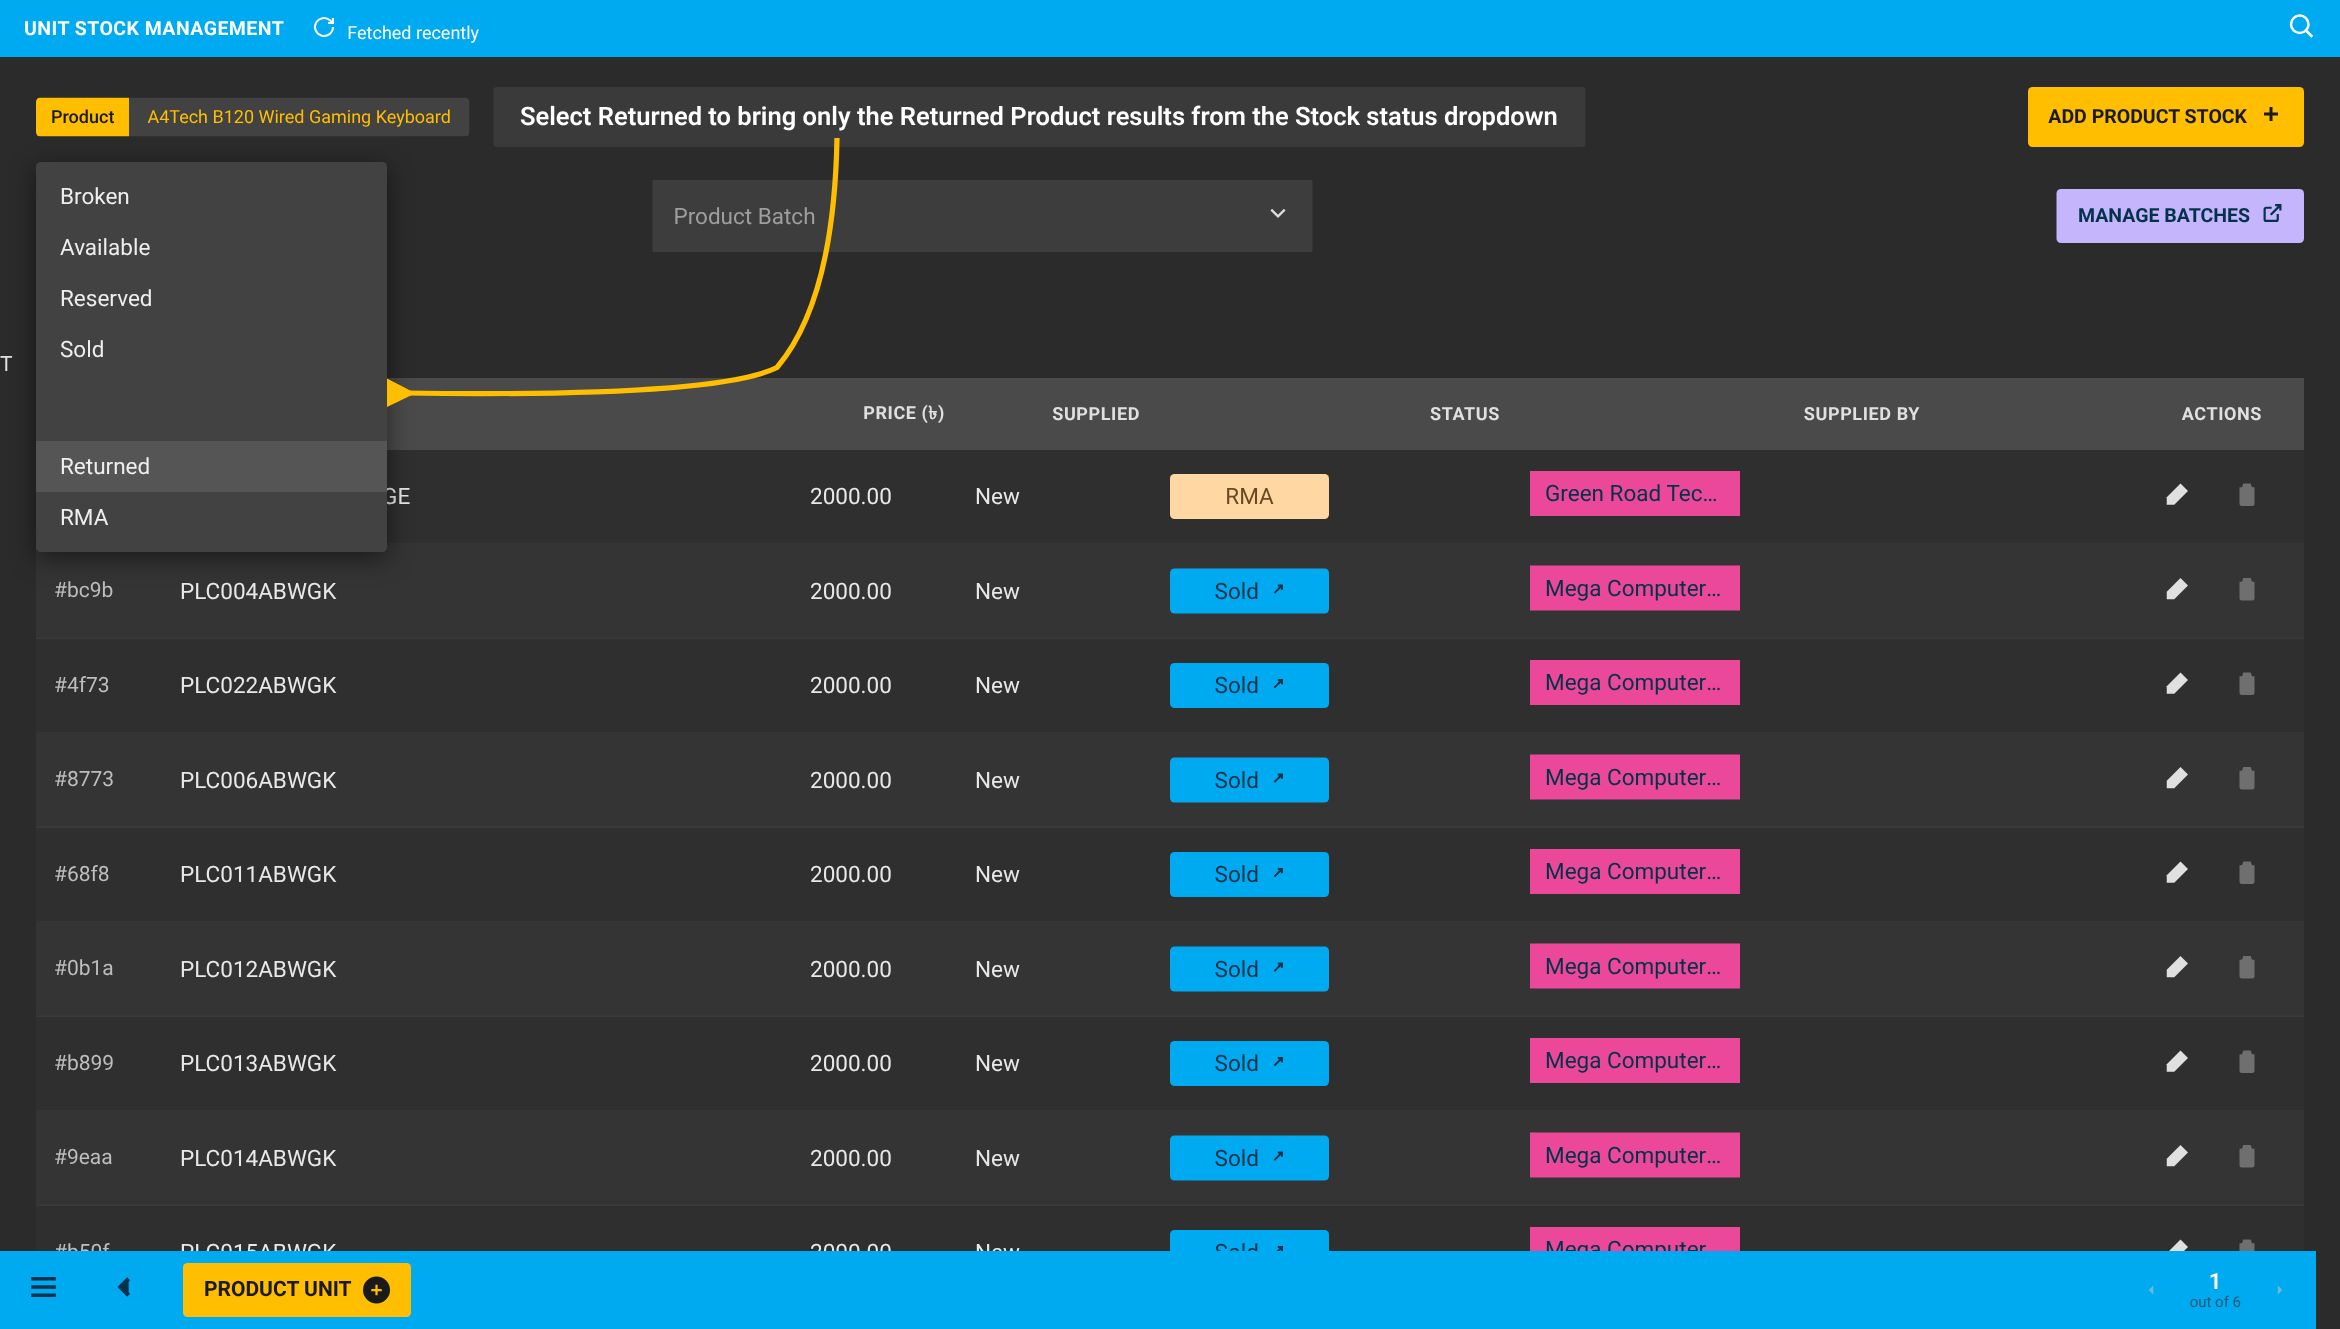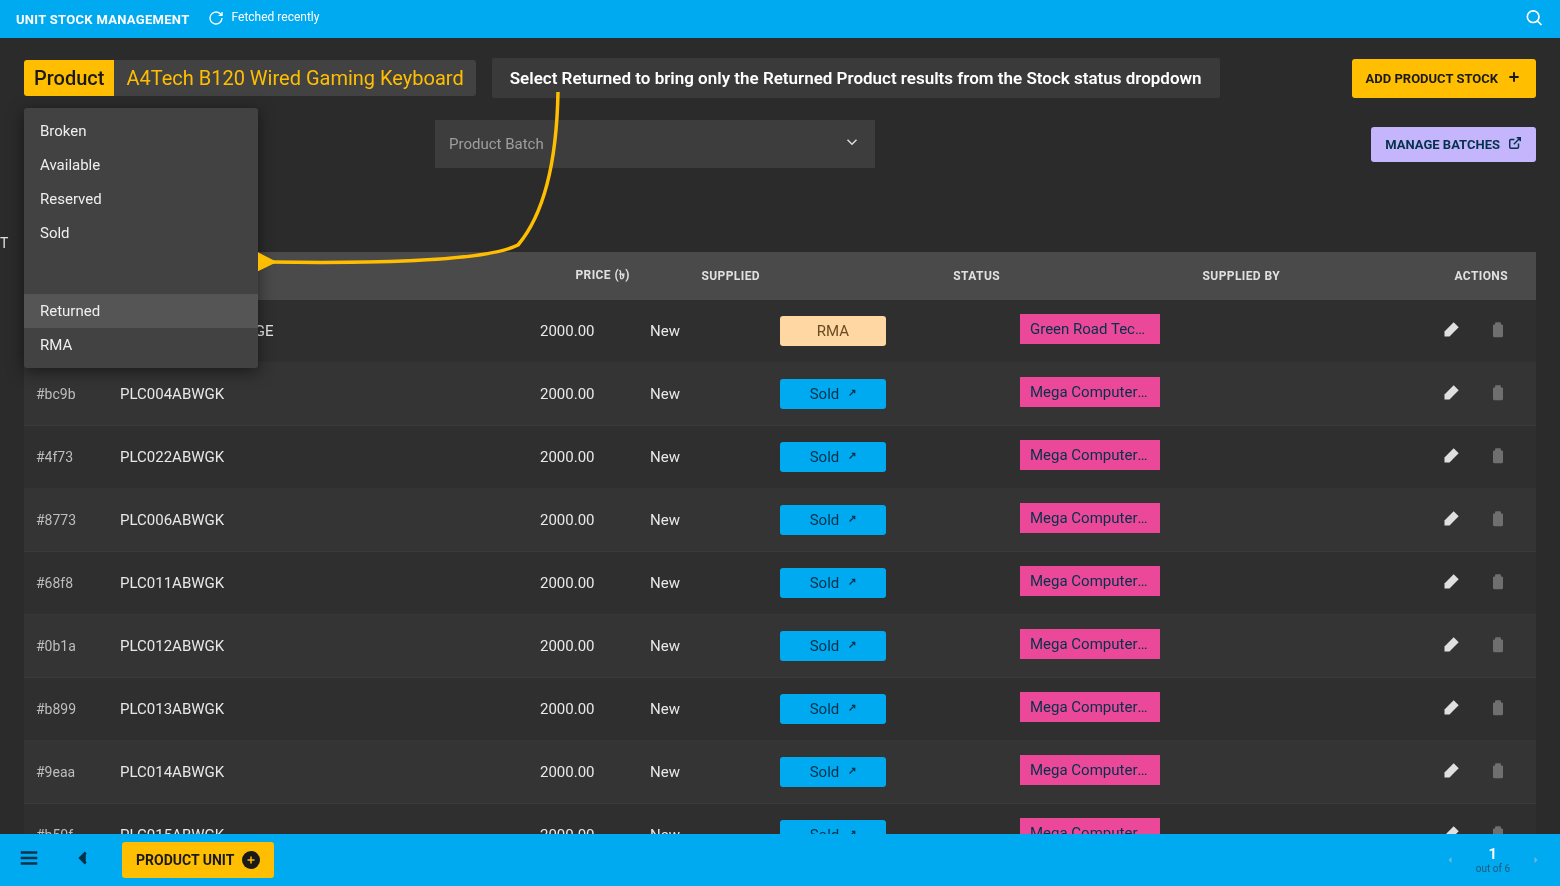--- a/index.html
+++ b/index.html
@@ -1,27 +1,27 @@
 <!DOCTYPE html>
 <html><head>
   <meta charset="utf-8">
   <style>
     * { margin:0; padding:0; box-sizing:border-box; font-family: -apple-system, BlinkMacSystemFont, "Segoe UI", Roboto, sans-serif; }
     body { width:1560px; height:886px; background:#2b2b2b; color:#e0e0e0; overflow:hidden; position:relative; }
     
     .topbar { height:38px; background:#00aaf0; display:flex; align-items:center; padding:0 16px; color:#fff; font-size:13px; font-weight:700; position:relative; }
     .topbar .title { letter-spacing:.3px; }
-    .topbar .refresh { display:flex; align-items:flex-start; gap:8px; margin-left:18px; font-weight:400; font-size:12px;}
+    .topbar .refresh { display:flex; align-items:flex-end; gap:8px; margin-left:18px; font-weight:400; font-size:12px;}
     .topbar .refresh svg { width:16px; height:16px;}
     .topbar .search { position:absolute; right:16px; top:50%; transform:translateY(-50%); }
     .topbar .search svg { width:20px; height:20px; }
     
     .content { padding:20px 24px; }
     .row1 { display:flex; align-items:center; gap:10px; position:relative; }
-    .product-chip { display:inline-flex; align-items:stretch; border-radius:3px; overflow:hidden; font-size:20px; }
+    .product-chip { display:inline-flex; align-items:stretch; border-radius:3px; overflow:hidden; font-size:12px; }
     .product-chip .lbl { background:#ffbf00; color:#1a1a1a; padding:6px 10px; font-weight:500;}
     .product-chip .val { background:#424242; color:#ffbf00; padding:6px 12px; }
     .callout { background:#3a3a3a; color:#fff; font-size:17px; font-weight:600; padding:10px 18px; border-radius:2px; flex:0 0 auto; margin-left:6px;}
     .add-stock { margin-left:auto; background:#ffbf00; color:#1a1a1a; font-weight:700; font-size:13px; padding:10px 14px; border:none; border-radius:3px; display:inline-flex; align-items:center; gap:8px; cursor:pointer;}
     .add-stock svg { width:16px; height:16px;}
     .row2 { display:flex; align-items:center; margin-top:22px; position:relative;}
     .status-field { position:relative; width:233px;}
     .status-label { position:absolute; top:-10px; left:12px; color:#00aaf0; font-size:12px; background:transparent; padding:0 2px;}
     .status-box { height:48px; border:1px solid #00aaf0; border-radius:4px;}
     .batch-field { margin-left:178px; width:440px; height:48px; background:#3d3d3d; border-radius:0; display:flex; align-items:center; justify-content:space-between; padding:0 14px; color:#9e9e9e; font-size:15px;}
@@ -46,21 +46,21 @@
     .pill { display:inline-flex; align-items:center; justify-content:center; gap:6px; min-width:106px; height:30px; border-radius:3px; font-size:15px; padding:0 10px;}
     .pill-rma { background:#ffd7a3; color:#6a4a22;}
     .pill-sold { background:#00aaf0; color:#03324a;}
     .pill-supplier { background:#ec4899; color:#03324a; width:140px; overflow:hidden; white-space:nowrap; text-overflow:ellipsis; display:inline-block; line-height:30px; padding:0 10px;}
     .actions svg { width:20px; height:20px; fill:#e0e0e0;}
     .actions .del svg { fill:#6f6f6f;}
     .actions span { display:inline-flex; cursor:pointer; }
     .actions span + span { margin-left:22px; }
     .ext-icon { width:11px; height:11px; display:inline-block; vertical-align:middle;}
     
-    .bottombar { position:absolute; left:0; right:0; bottom:0; height:52px; background:#00aaf0; display:flex; align-items:center; padding:0 18px; }
+    .bottombar { position:absolute; left:0; right:16px; bottom:0; height:52px; background:#00aaf0; display:flex; align-items:center; padding:0 18px; }
     .bottombar .burger svg, .bottombar .back svg { width:22px; height:22px; fill:#03324a;}
     .bottombar .back { margin-left:32px;}
     .product-unit { margin-left:28px; background:#ffbf00; color:#1a1a1a; font-weight:700; font-size:14px; padding:9px 14px; border:none; border-radius:3px; display:inline-flex; align-items:center; gap:8px; cursor:pointer;}
     .product-unit .circ { width:18px; height:18px; border-radius:50%; background:#1a1a1a; display:inline-flex; align-items:center; justify-content:center;}
     .product-unit .circ svg{ width:12px; height:12px; fill:#ffbf00;}
     .pager { margin-left:auto; display:flex; align-items:center; gap:20px; color:#03324a;}
     .pager .nav svg { width:12px; height:12px; fill:#6db9dc;}
     .pager .center { text-align:center; line-height:1.1;}
     .pager .center .n { color:#fff; font-size:15px; font-weight:600;}
     .pager .center .sub { font-size:10px; color:#205a78;}

